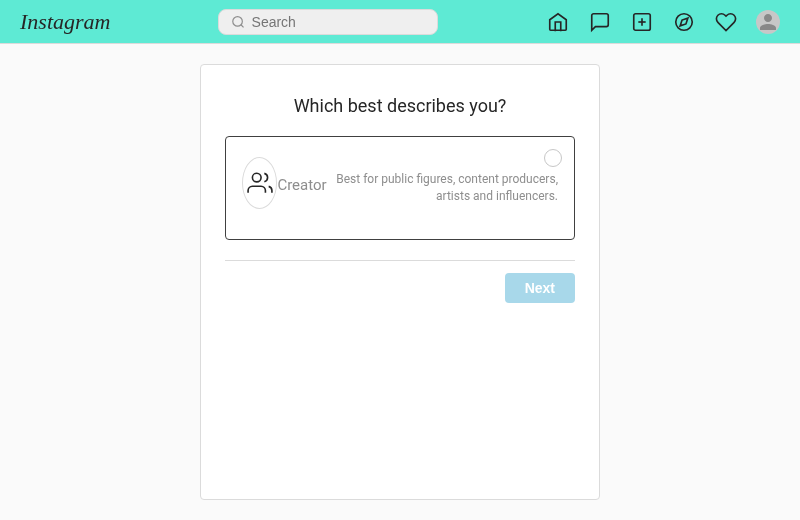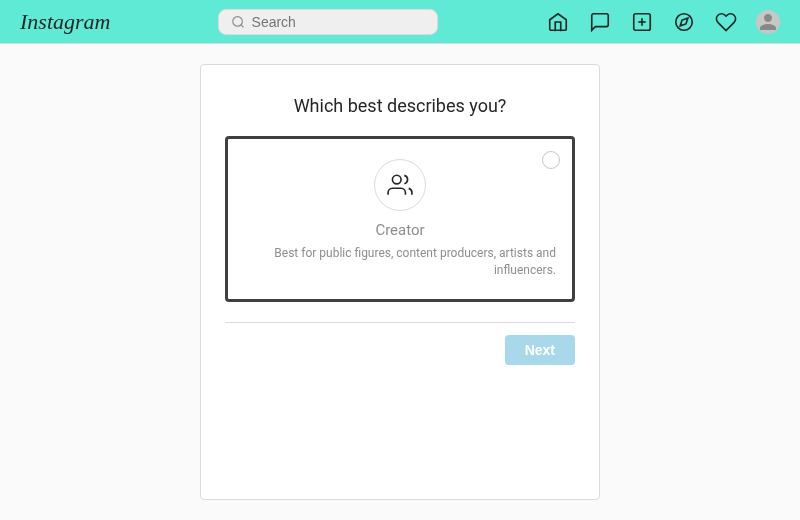--- a/index.html
+++ b/index.html
@@ -109,26 +109,25 @@
     .card-title {
       text-align: center;
       font-size: 18px;
       font-weight: 400;
       color: #262626;
       margin-bottom: 20px;
     }
 
     
     .option-card {
-      border: 3px solid #404040;
+      border: 1px solid #404040;
       border-radius: 4px;
       padding: 20px 16px;
       margin-bottom: 12px;
       display: flex;
-      flex-direction: column;
       align-items: center;
       position: relative;
       cursor: pointer;
     }
 
     .option-radio {
       position: absolute;
       top: 12px;
       right: 12px;
       width: 18px;

